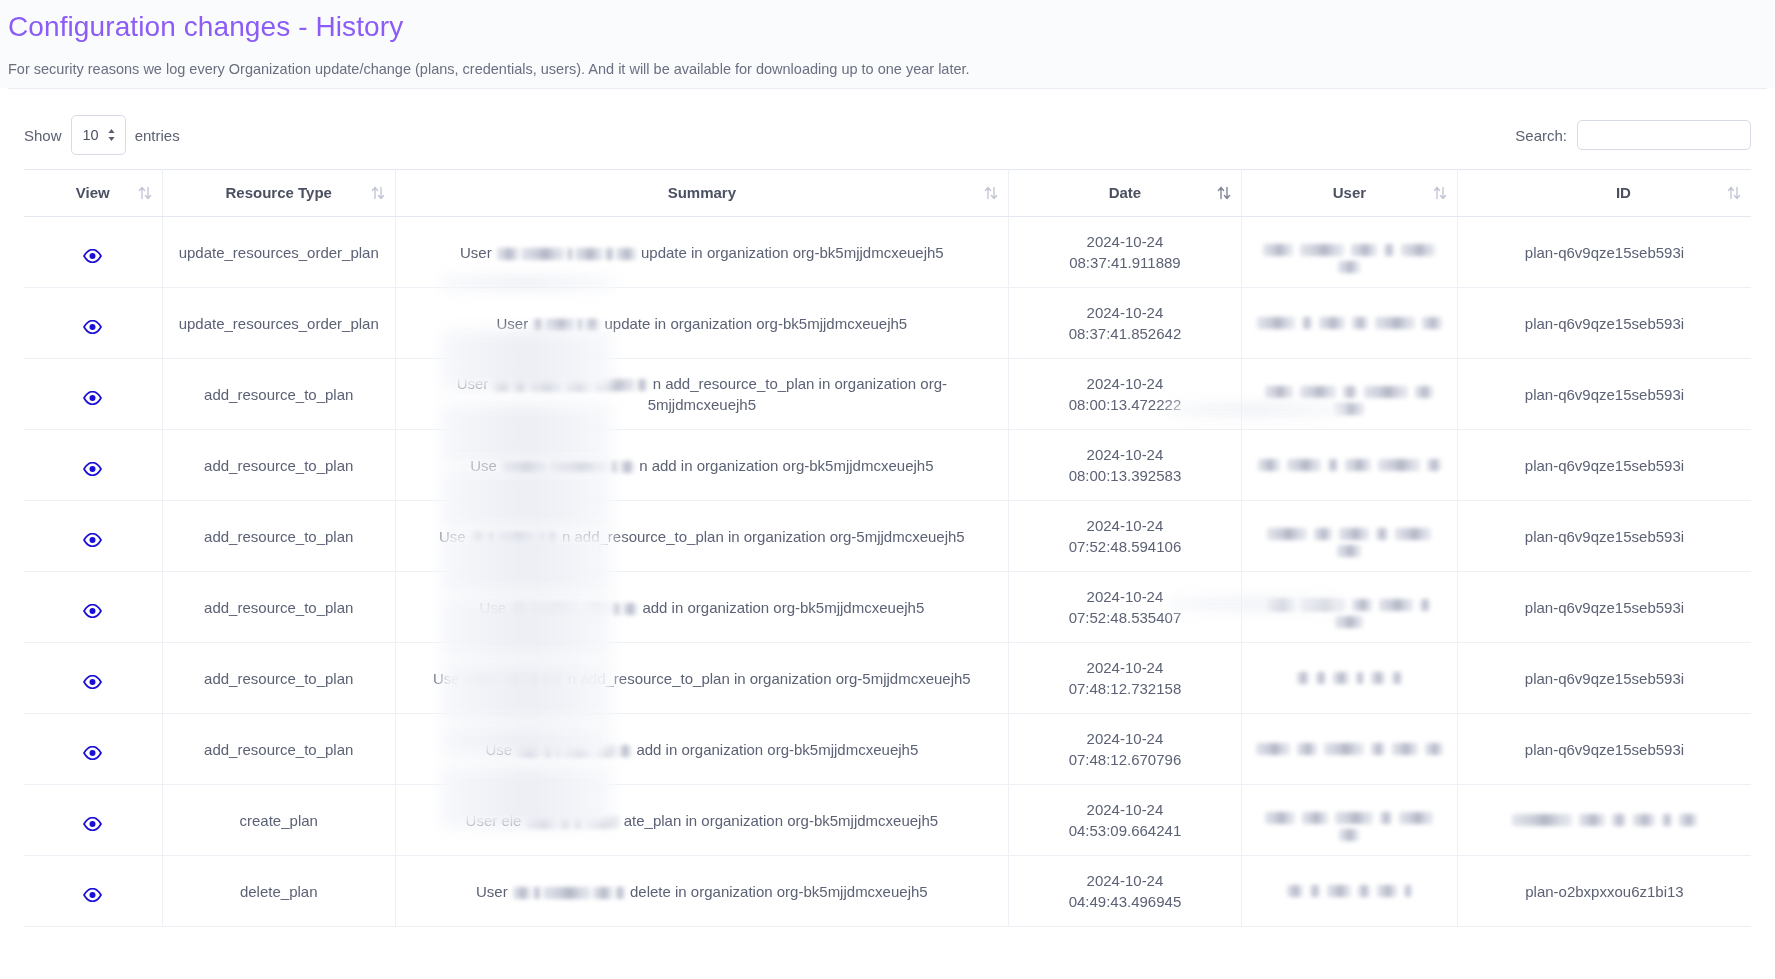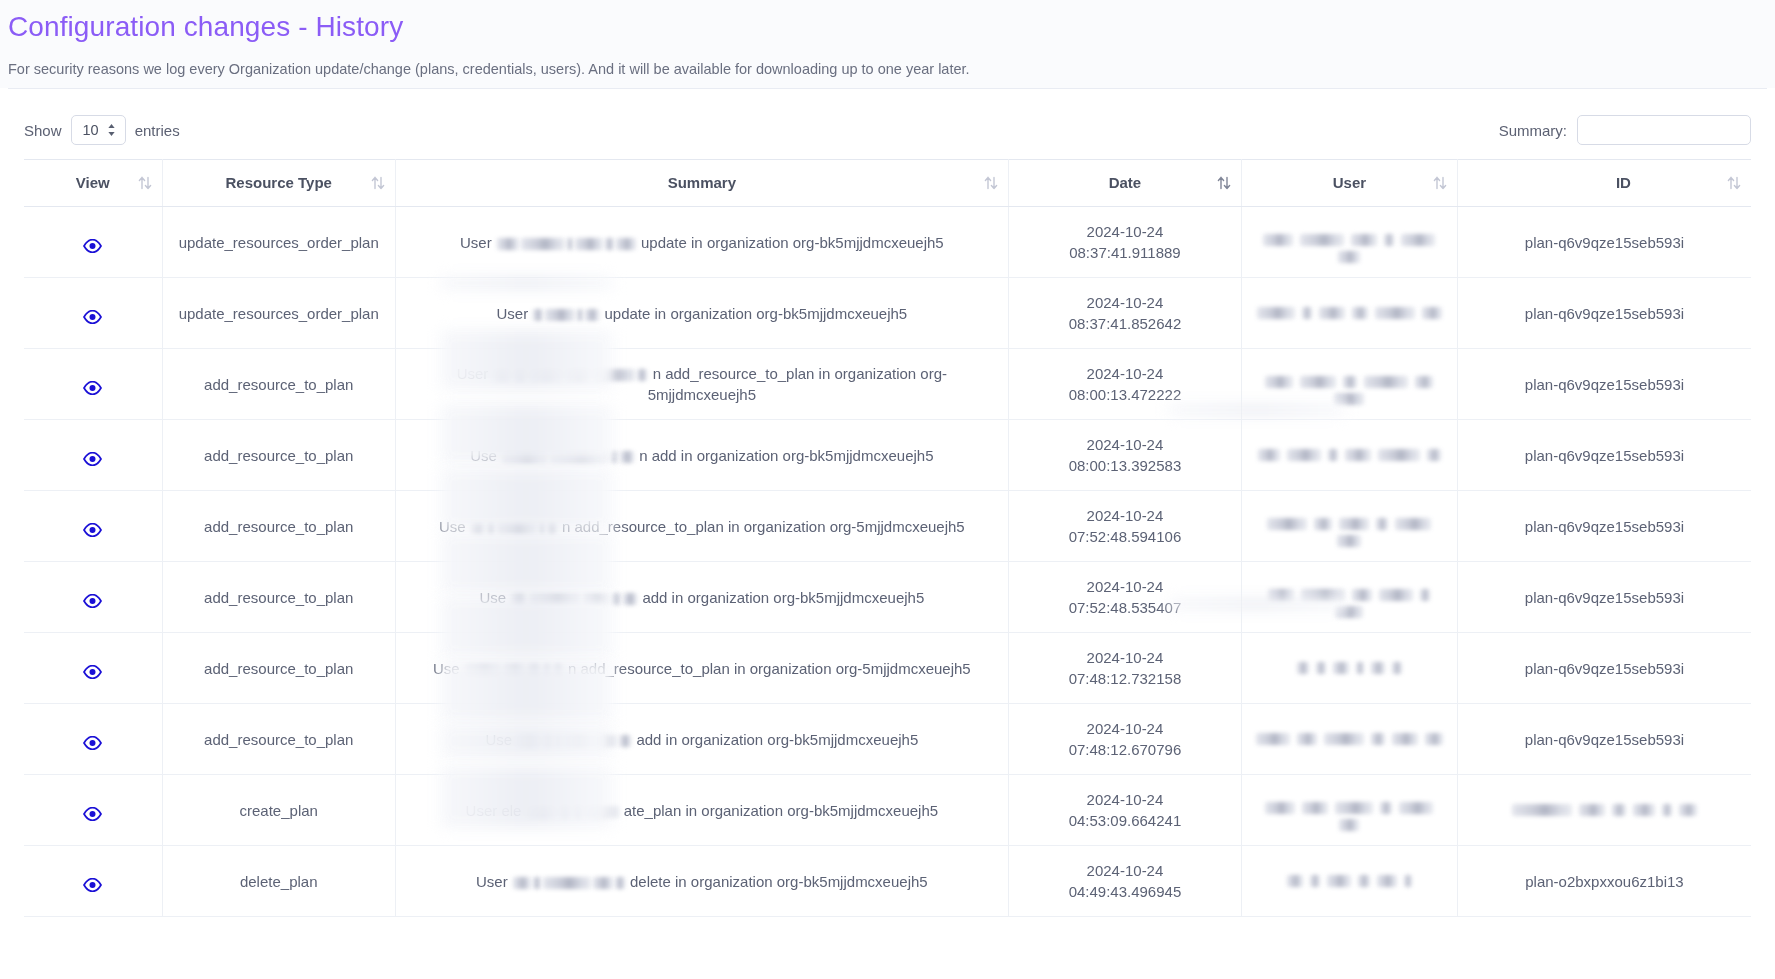--- a/index.html
+++ b/index.html
@@ -53,21 +53,21 @@
     color: #5c6173;
   }
   .show-group .lbl-left { margin-right: 9px; }
   .show-group .lbl-right { margin-left: 9px; }
   .select-wrap {
     position: relative;
     display: inline-flex;
     align-items: center;
     border: 1px solid #d7dbe6;
     border-radius: 5px;
-    height: 30px;
+    height: 40px;
     padding: 0 26px 0 11px;
     background: #fff;
     min-width: 55px;
     font-size: 14.5px;
     color: #4b5162;
   }
   .select-wrap .caret {
     position: absolute;
     right: 9px; top: 50%;
     transform: translateY(-50%);
@@ -187,21 +187,21 @@
             <svg width="9" height="14" viewBox="0 0 9 14" aria-hidden="true">
               <path d="M4.5 1 L7.6 5 L1.4 5 Z" fill="#585e70"></path>
               <path d="M4.5 13 L1.4 9 L7.6 9 Z" fill="#585e70"></path>
             </svg>
           </span>
         </span>
         <span class="lbl-right">entries</span>
       </div>
 
       <div class="search-group">
-        <span class="search-label">Summary:</span>
+        <span class="search-label">Search:</span>
         <input class="search-input" type="text" value="" placeholder="" style="">
       </div>
     </div>
 
     <table class="dt">
       <colgroup>
         <col style="width:8.0%">
           <col style="width:13.5%">
           <col style="width:35.5%">
         <col style="width:13.5%">

